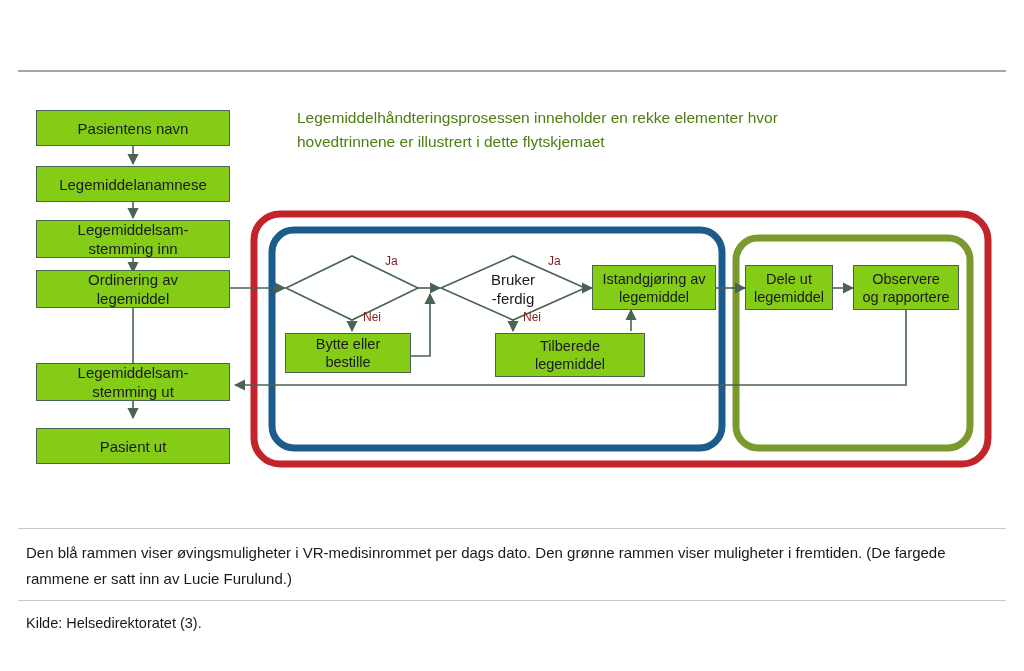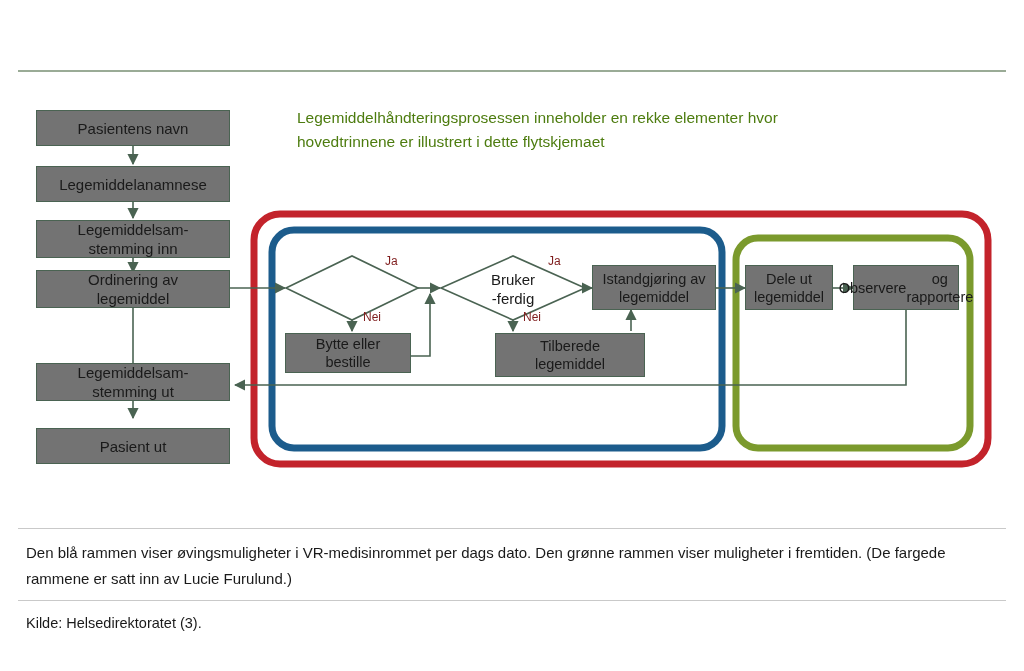--- a/index.html
+++ b/index.html
@@ -77,21 +77,21 @@
     width: 1024px;
     height: 400px;
   }
   #flow svg { position: absolute; left: 0; top: 0; }
 
   
   .node {
     position: absolute;
     box-sizing: border-box;
     border: 1.6px solid #4a6352;
-    background: #737373;
+    background: #84cc16;
     display: flex;
     align-items: center;
     justify-content: center;
     text-align: center;
     font-size: 15px;
     line-height: 19px;
     color: #1a1a1a;
     padding: 0 4px;
   }
   .node.small { font-size: 14.5px; line-height: 18px; }
@@ -251,21 +251,21 @@
     <div class="node small" style="left:592px; top:177px; width:124px; height:45px; flex-direction:column;">
       <span>Istandgjøring av</span>
       <span>legemiddel</span>
     </div>
 
     <div class="node small" style="left:745px; top:177px; width:88px; height:45px; flex-direction:column;">
       <span>Dele ut</span>
       <span>legemiddel</span>
     </div>
 
-    <div class="node small" style="left:853px; top:177px; width:106px; height:45px; flex-direction:row;">
+    <div class="node small" style="left:853px; top:177px; width:106px; height:45px; flex-direction:column;">
       <span>Observere</span>
       <span>og rapportere</span>
     </div>
 
   </div>
 
   <div class="rule mid"></div>
   <div class="caption">Den blå rammen viser øvingsmuligheter i VR-medisinrommet per dags dato. Den grønne rammen viser muligheter i fremtiden. (De fargede rammene er satt inn av Lucie Furulund.)</div>
   <div class="rule bottom"></div>
   <div class="source">Kilde: Helsedirektoratet (3).</div>

